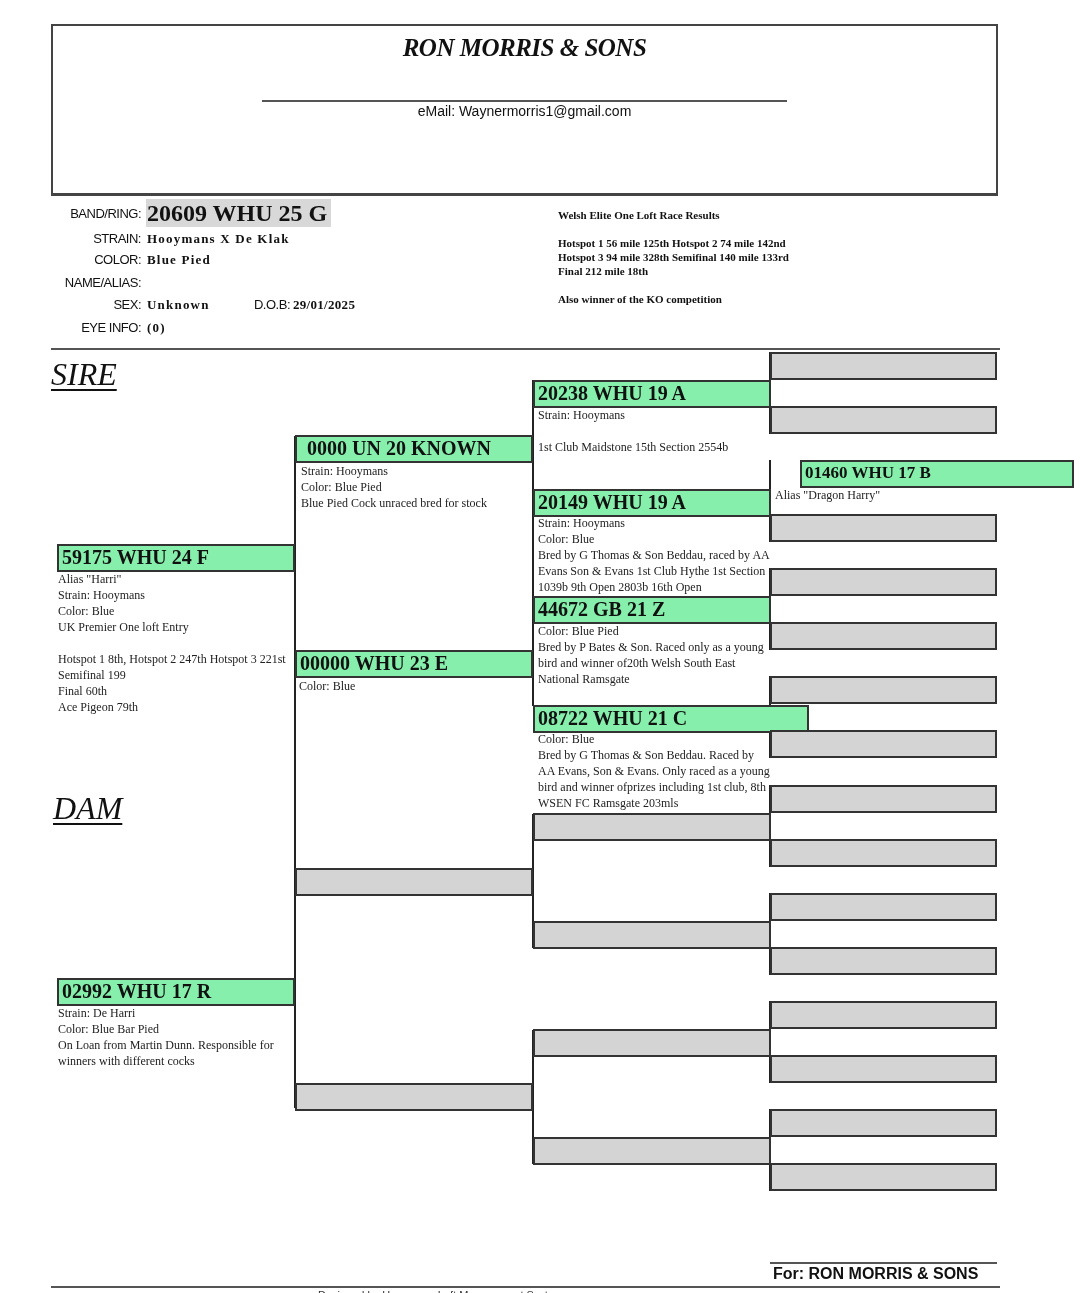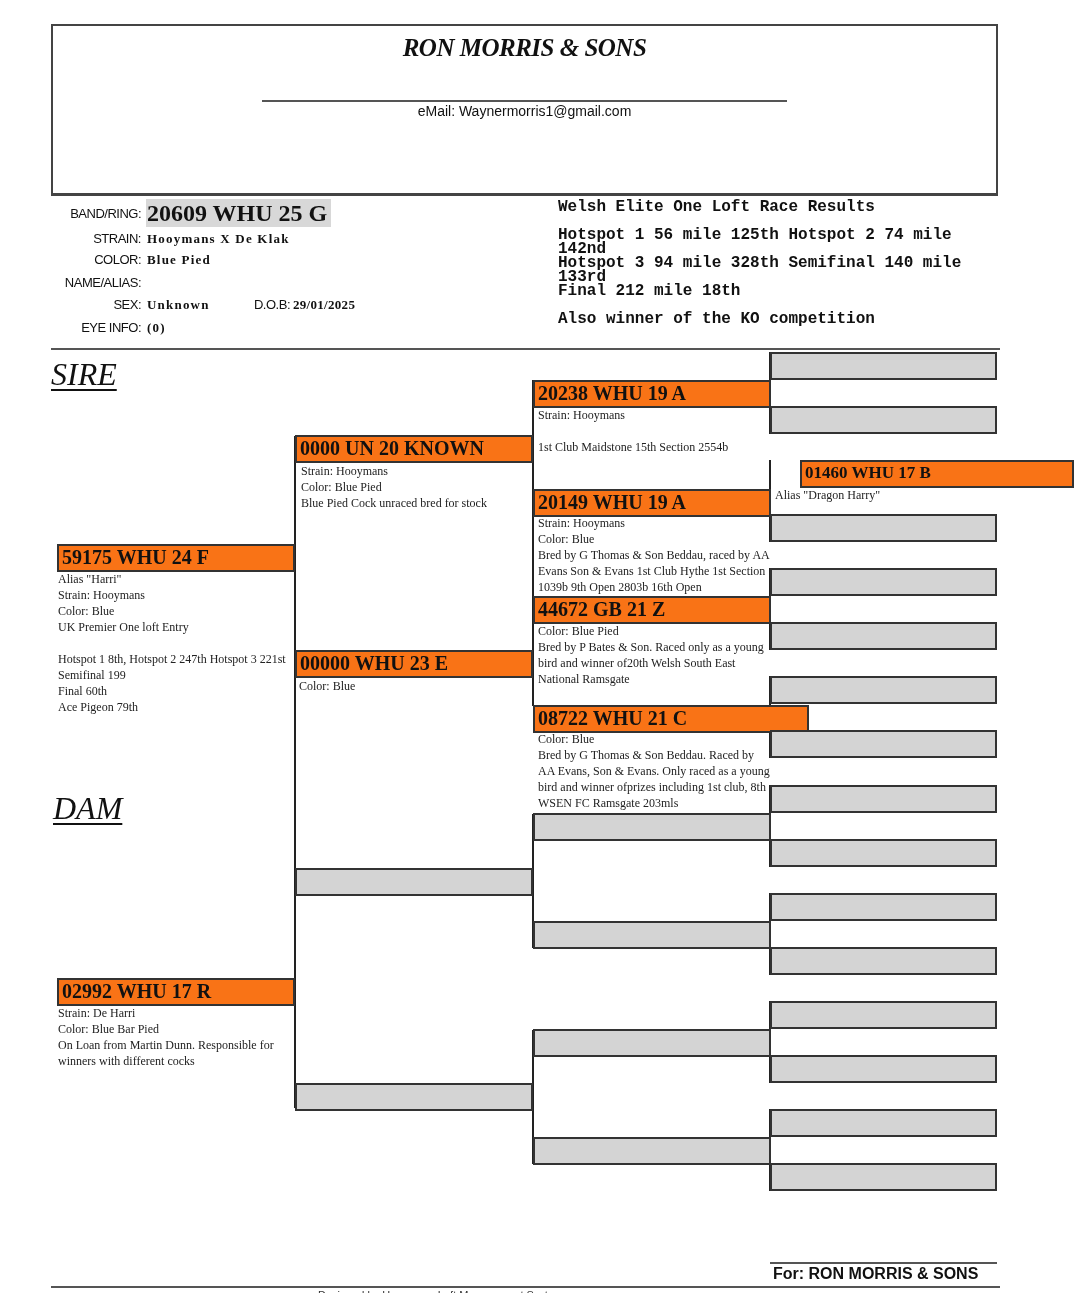--- a/index.html
+++ b/index.html
@@ -10,30 +10,30 @@
   .header-box { left: 51px; top: 24px; width: 947px; height: 172px; border: 2px solid #444; box-sizing: border-box; border-bottom-width: 3px; }
   .loft-name { left: 0; right: 0; top: 8px; text-align: center; font-family: "Liberation Serif", serif; font-style: italic; font-weight: bold; font-size: 25px; letter-spacing: -0.5px; }
   .header-rule { left: 209px; width: 525px; top: 74px; height: 0; border-top: 2px solid #555; }
   .email { left: 0; right: 0; top: 77px; text-align: center; font-family: "Liberation Sans", sans-serif; font-size: 14px; }
 
   
   .info-label { font-family: "Liberation Sans", sans-serif; font-size: 13px; text-align: right; width: 90px; letter-spacing: -0.5px; }
   .info-value { font-family: "Liberation Serif", serif; font-weight: bold; font-size: 13px; letter-spacing: 1.2px; }
   .band-value { background: #d8d8d8; font-family: "Liberation Serif", serif; font-weight: bold; font-size: 24px; padding: 0 4px 0 1px; line-height: 28px; }
 
-  .results { left: 558px; top: 200px; width: 430px; font-family: Liberation Mono, monospace; font-weight: bold; font-size: 16px; line-height: 14px; }
+  .results { left: 558px; top: 208px; width: 430px; font-family: Liberation Serif, serif; font-weight: bold; font-size: 11px; line-height: 14px; }
   .results p { margin: 0; }
 
   .divider-top { left: 51px; width: 949px; top: 348px; border-top: 2px solid #555; }
   .divider-bottom { left: 51px; width: 949px; top: 1286px; border-top: 2px solid #555; }
 
   .section-title { font-family: "Liberation Serif", serif; font-style: italic; font-size: 32px; text-decoration: underline; text-decoration-thickness: 2px; text-underline-offset: 4px; }
 
   
-  .pbox { position: absolute; box-sizing: border-box; border: 2px solid #333; background: #f97316; }
+  .pbox { position: absolute; box-sizing: border-box; border: 2px solid #333; background: #86efac; }
   .pbox.empty { background: #d4d4d4; }
   .pbox .ring { font-family: "Liberation Serif", serif; font-weight: bold; font-size: 20px; line-height: 22px; padding-left: 3px; white-space: nowrap; }
   .pbox.small .ring { font-size: 17px; }
   .pnotes { position: absolute; font-family: "Liberation Serif", serif; font-size: 12px; line-height: 16px; color: #222; }
   .pnotes p { margin: 0; }
 
   .vline { position: absolute; width: 0; border-left: 2px solid #222; }
 
   .footer-rule { left: 770px; width: 227px; top: 1262px; border-top: 2px solid #555; }
   .footer-for { left: 773px; top: 1265px; font-family: "Liberation Sans", sans-serif; font-weight: bold; font-size: 16px; }
@@ -116,21 +116,21 @@
 
 <div class="pbox" style="left:57px; top:978px; width:238px; height:28px;">
   <div class="ring">02992 WHU 17 R</div>
 </div>
 <div class="pnotes" style="left:58px; top:1005px; width:232px;">
   <p>Strain: De Harri</p>
   <p>Color: Blue Bar Pied</p>
   <p>On Loan from Martin Dunn.  Responsible for winners with different cocks</p>
 </div>
 
-<div class="pbox" style="left:295px; top:435px; width:238px; height:28px;">
+<div class="pbox" style="left:295px; top:435px; width:238px; height:28px;padding-left:7px;">
   <div class="ring">0000 UN 20 KNOWN</div>
 </div>
 <div class="pnotes" style="left:301px; top:463px; width:228px;">
   <p>Strain: Hooymans</p>
   <p>Color: Blue Pied</p>
   <p>Blue Pied Cock unraced bred for stock</p>
 </div>
 
 <div class="pbox" style="left:295px; top:650px; width:238px; height:28px;">
   <div class="ring">00000 WHU 23 E</div>

